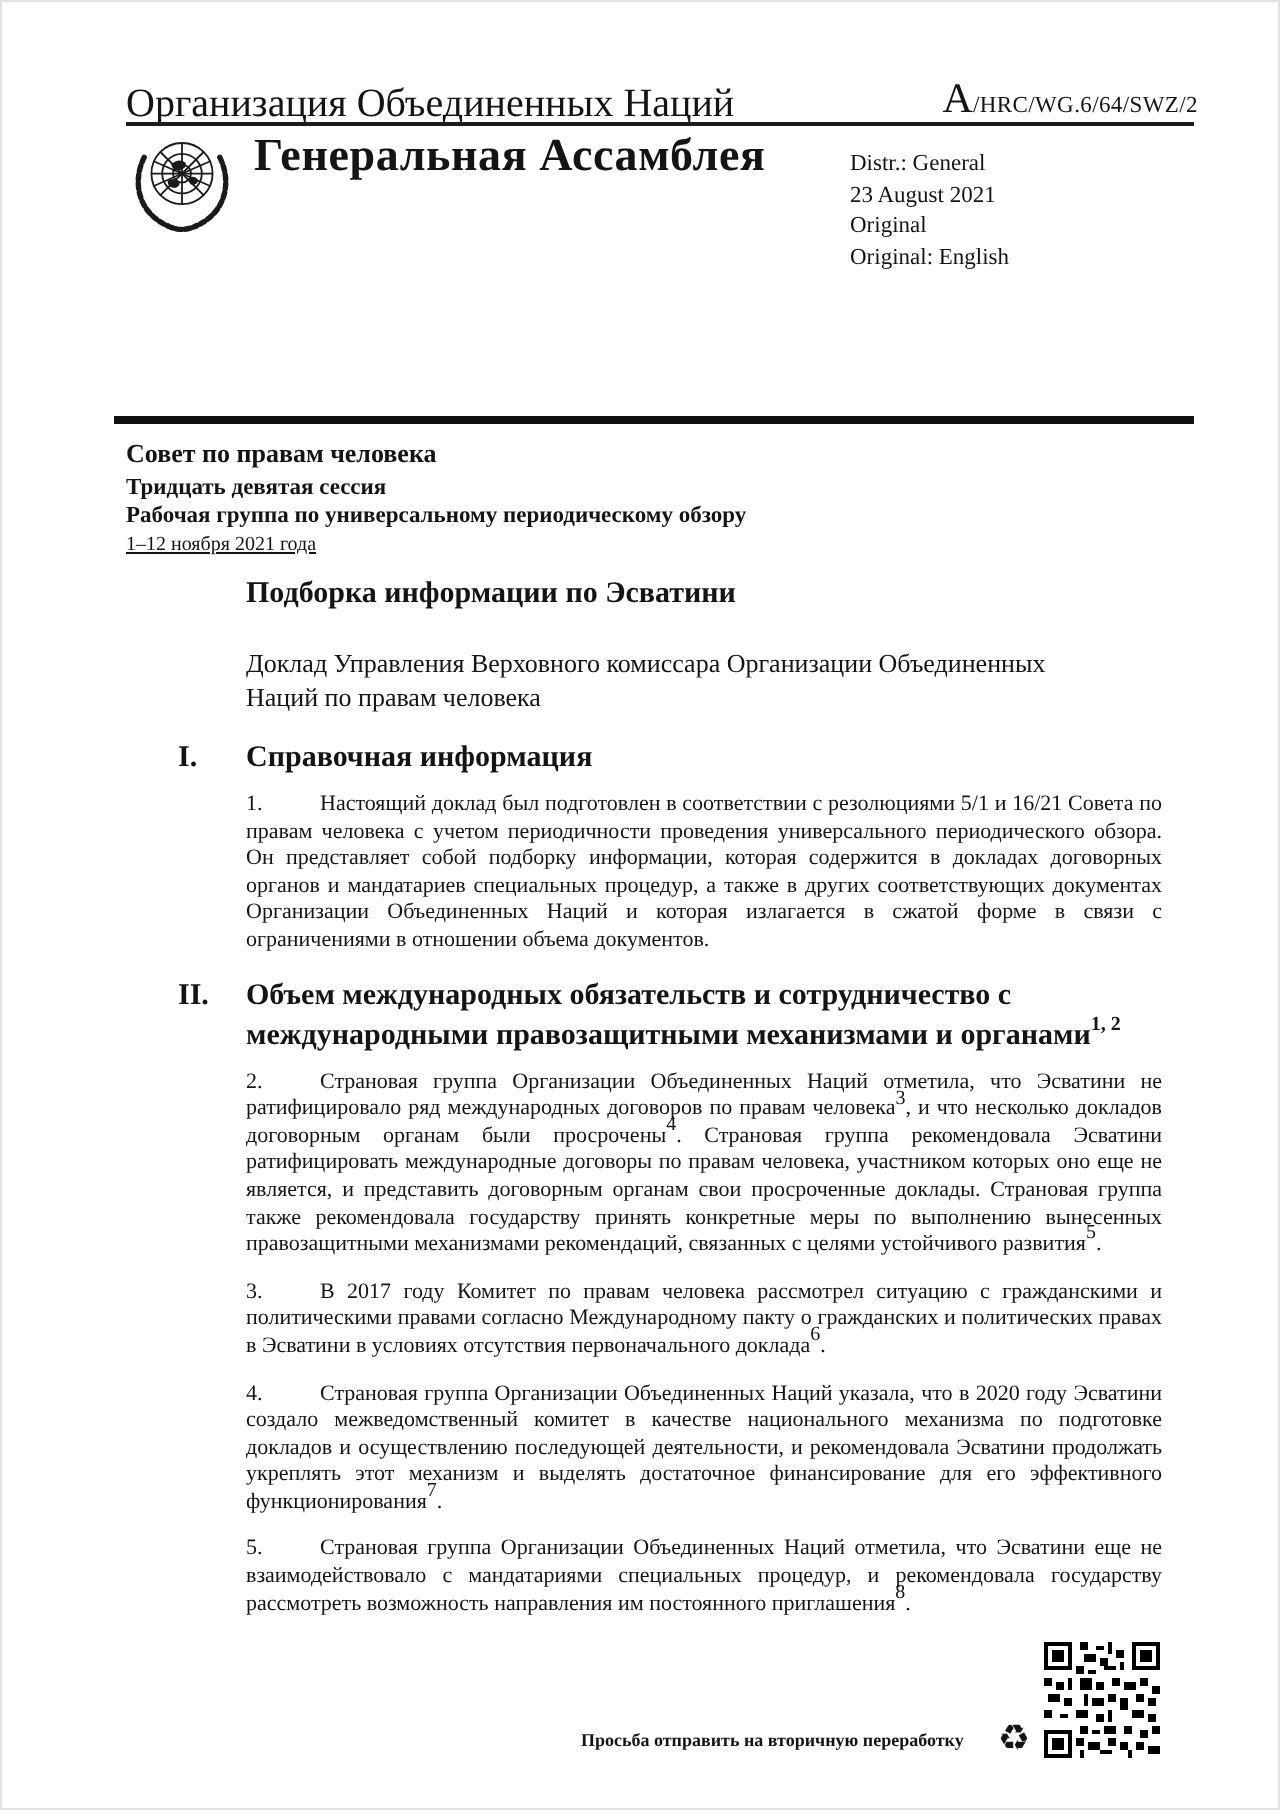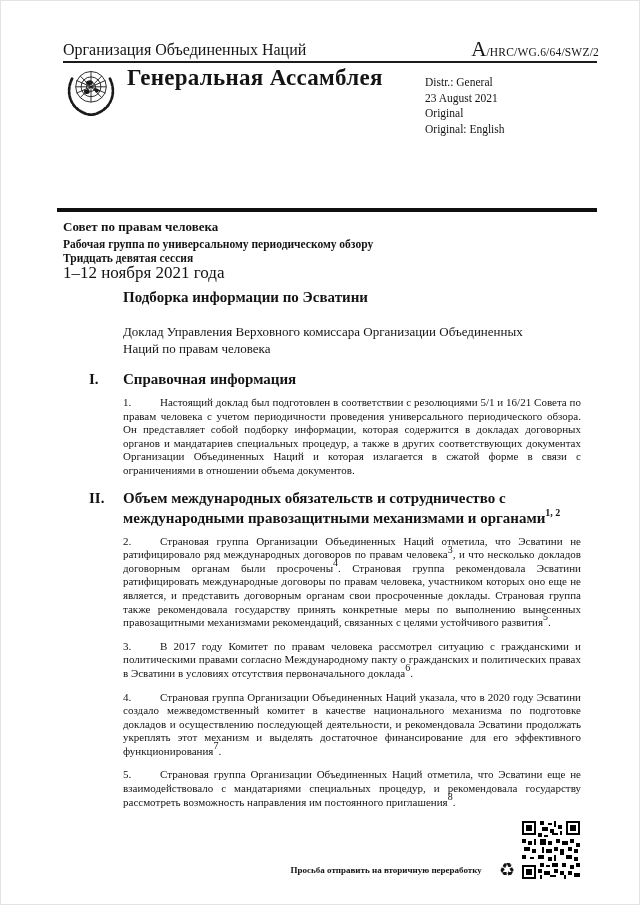--- a/index.html
+++ b/index.html
@@ -2,34 +2,34 @@
 <html><head>
 <meta charset="utf-8">
 <style>
   html,body{margin:0;padding:0;background:#ffffff;}
   .page{
     position:relative;width:640px;height:905px;background:#ffffff;
     font-family:"Liberation Serif","DejaVu Serif",serif;color:#141414;
     overflow:hidden;box-sizing:border-box;border:1px solid #e3e3e3;
   }
   
-  .org-name{position:absolute;left:62px;top:40px;font-size:16px;}
+  .org-name{position:absolute;left:62px;top:40px;font-size:20px;}
   .doc-symbol{position:absolute;right:40px;top:36px;white-space:nowrap;}
   .sym-a{font-size:21px;}
   .sym-rest{font-size:11.5px;letter-spacing:.2px;}
   .header-rule{position:absolute;left:62px;right:42px;top:60px;height:1.5px;background:#1c1c1c;}
   .emblem{position:absolute;left:63px;top:63px;}
   .assembly-title{position:absolute;left:126px;top:64px;font-size:23px;font-weight:bold;letter-spacing:.3px;}
   .distr-block{position:absolute;left:424px;top:74px;font-size:11.5px;line-height:15.5px;}
   .thick-rule{position:absolute;left:56px;right:42px;top:207px;height:4px;background:#101010;}
   
   .session-block{position:absolute;left:62px;top:219px;line-height:14.5px;}
   .session-council{font-size:13px;font-weight:bold;margin-bottom:2px;}
   .session-line-b{font-size:11.5px;font-weight:bold;}
-  .session-line{font-size:17px;}
+  .session-line{font-size:10px;text-decoration:underline;}
   
   .content{position:absolute;left:0;top:288px;width:640px;}
   .doc-title{margin:0 0 18px 122px;font-size:15px;font-weight:bold;}
   .doc-subtitle{margin:0 0 12px 122px;width:412px;font-size:13px;font-weight:normal;line-height:16.5px;}
   .sec-heading{display:flex;margin:8px 0 7px 88px;width:474px;font-size:15px;font-weight:bold;line-height:20px;}
   .sec-num{width:34px;flex:none;}
   .sec-title{width:440px;}
   .body-para{margin:0 0 10px 122px;width:458px;font-size:11px;line-height:13.6px;text-align:justify;}
   .pnum{display:inline-block;width:37px;}
   sup{font-size:10px;line-height:0;position:relative;top:-1px;}
@@ -80,22 +80,22 @@
     <div>Distr.: General</div>
     <div>23 August 2021</div>
     <div>Original</div>
     <div>Original: English</div>
   </div>
 
   <div class="thick-rule"></div>
 
   <div class="session-block">
     <div class="session-council">Совет по правам человека</div>
+    <div class="session-line-b">Тридцать девятая сессия</div>
     <div class="session-line-b">Рабочая группа по универсальному периодическому обзору</div>
-    <div class="session-line-b">Тридцать девятая сессия</div>
     <div class="session-line">1–12 ноября 2021 года</div>
   </div>
 
   <div class="content">
     <div class="doc-title">Подборка информации по Эсватини</div>
     <div class="doc-subtitle">Доклад Управления Верховного комиссара Организации Объединенных Наций по правам человека</div>
 
     <div class="sec-heading">
       <span class="sec-num">I.</span>
       <span class="sec-title">Справочная информация</span>

